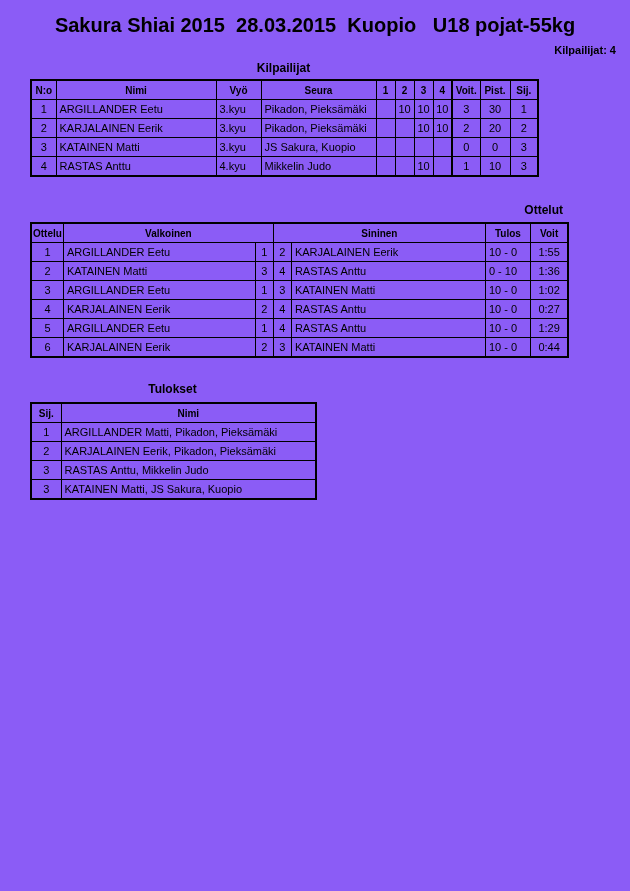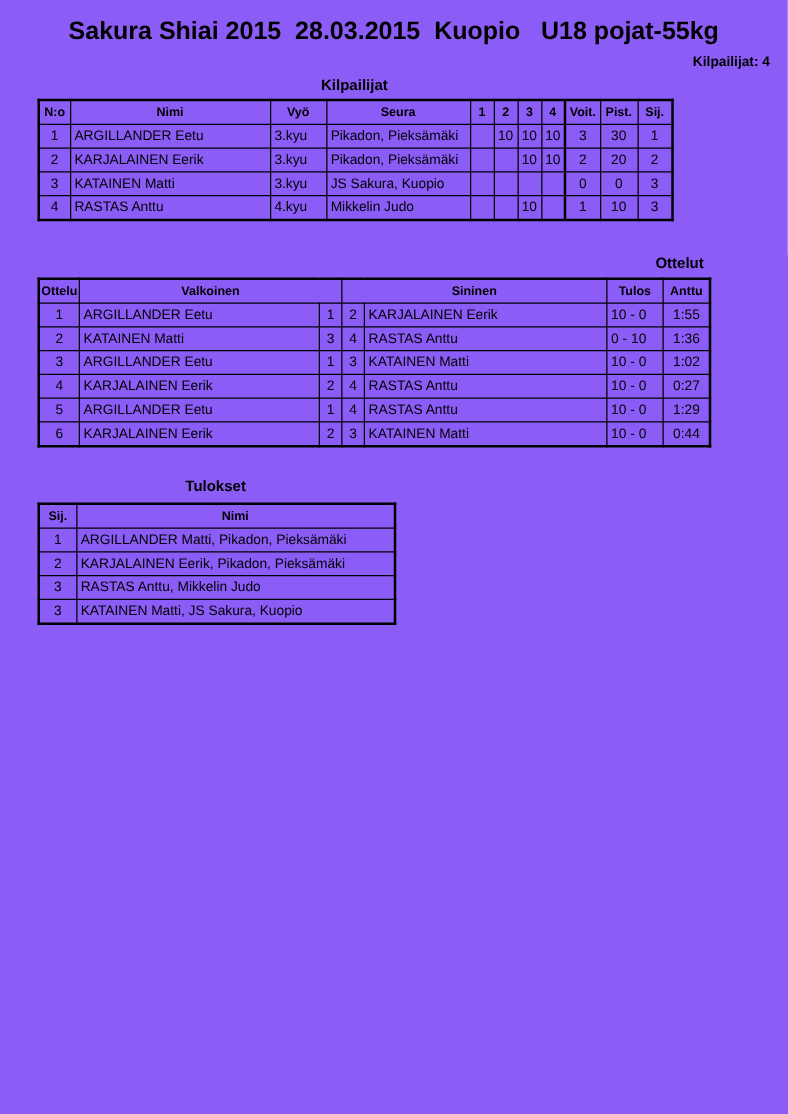--- a/index.html
+++ b/index.html
@@ -159,21 +159,21 @@
       <col style="width:194px">
         <col style="width:45px">
         <col style="width:38px">
     </colgroup>
     <tbody>
         <tr>
       <th>Ottelu</th>
       <th colspan="2">Valkoinen</th>
       <th colspan="2">Sininen</th>
       <th>Tulos</th>
-      <th>Anttu</th>
+      <th>Voit</th>
     </tr>
     <tr>
       <td class="c">1</td>
       <td>ARGILLANDER Eetu</td>
       <td class="c">1</td>
       <td class="c">2</td>
       <td>KARJALAINEN Eerik</td>
       <td>10 - 0</td>
       <td class="c">1:55</td>
     </tr>

